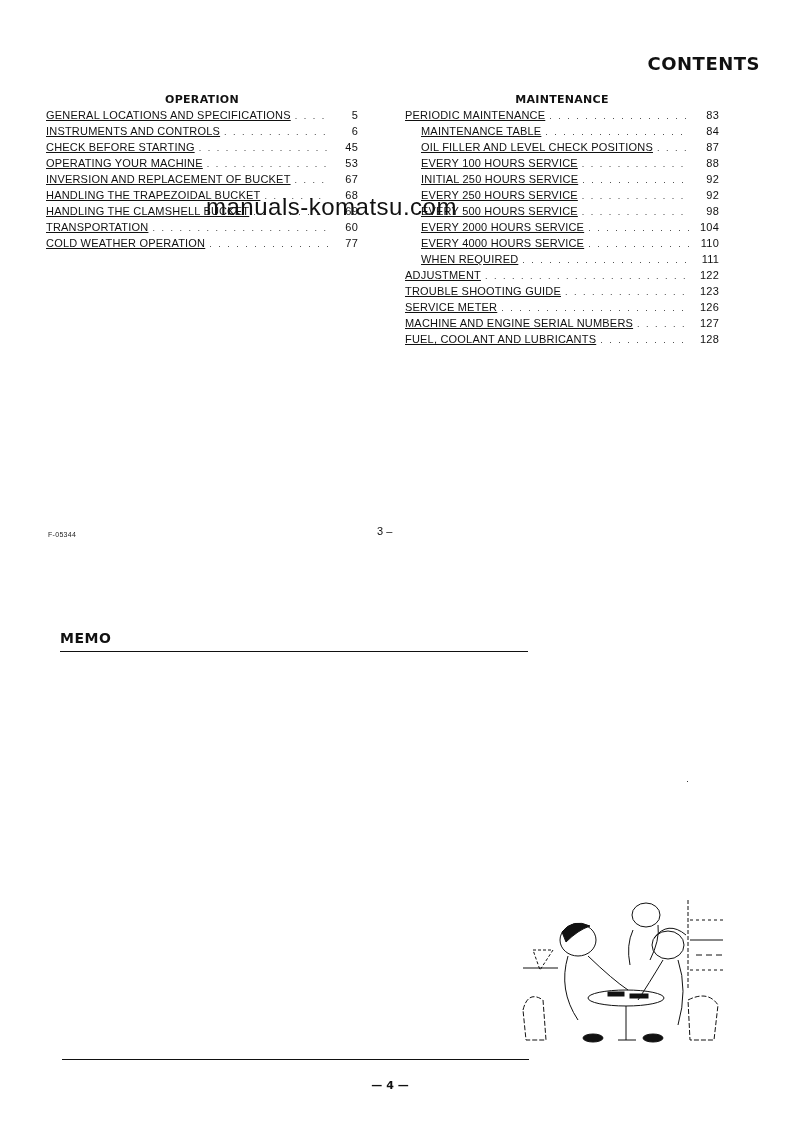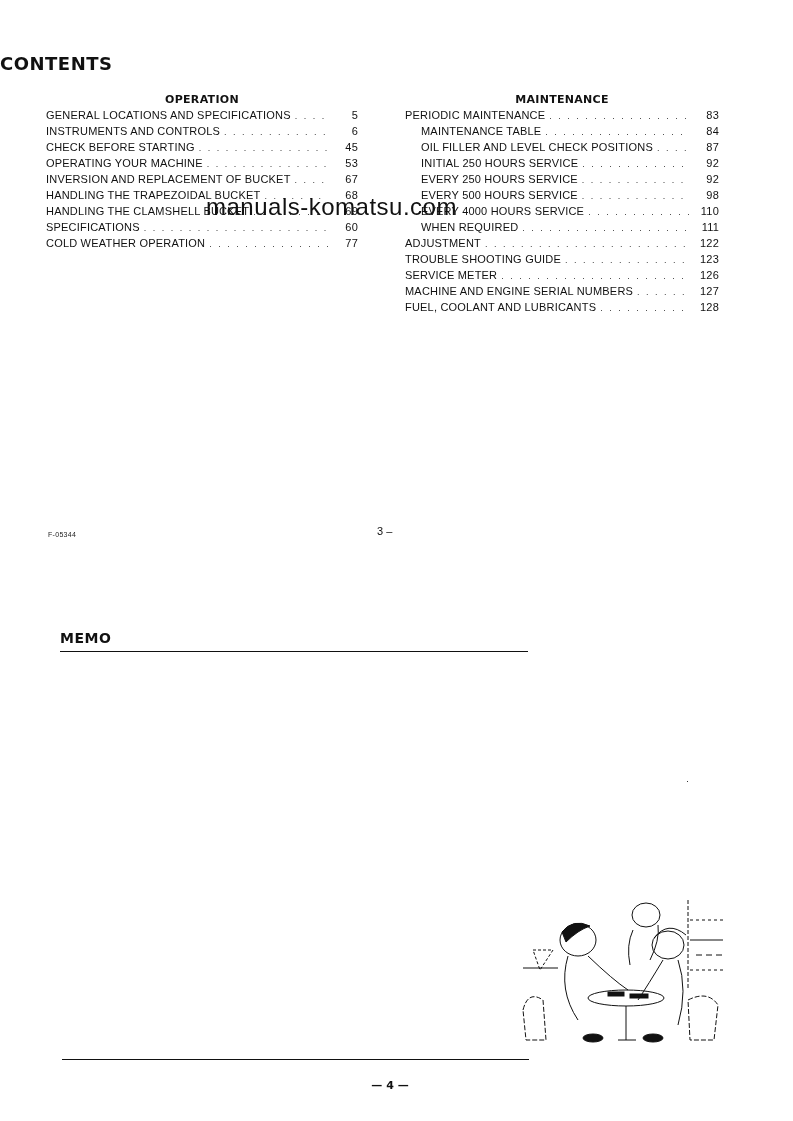--- a/index.html
+++ b/index.html
@@ -1,31 +1,31 @@
 <!DOCTYPE html>
 <html><head>
   <meta charset="utf-8">
   <style>
     html, body { margin: 0; padding: 0; background: #ffffff; }
     body { width: 793px; height: 1121px; position: relative; overflow: hidden;
            font-family: "Liberation Sans", sans-serif; color: #111; }
     .abs { position: absolute; }
-    .title { left: 0; width: 760px; top: 53px; text-align: left;
+    .title { left: 0; width: 760px; top: 53px; text-align: right;
              font-family: "DejaVu Sans", sans-serif; font-weight: bold; font-size: 18px;
              letter-spacing: 0.5px; }
     .col { position: absolute; top: 93px; }
     .col-left { left: 46px; width: 312px; }
     .col-right { left: 405px; width: 314px; }
     .sec-head { text-align: center; font-weight: bold; font-size: 11px; height: 14px; line-height: 14px;
                 font-family: "DejaVu Sans", sans-serif; letter-spacing: 0.3px; }
     .col-left .sec-head { padding-left: 0; }
     .toc-row { display: flex; align-items: baseline; height: 16px; line-height: 16px;
                font-size: 11px; white-space: nowrap; letter-spacing: 0.2px; }
     .toc-row.indent .toc-label { padding-left: 16px; }
-    .toc-label { flex: 0 0 auto; }
+    .toc-label { flex: 0 0 auto; text-decoration: underline; }
     .toc-dots { flex: 1 1 auto; overflow: hidden; margin: 0 4px; color: #333;
                 letter-spacing: 2px; font-size: 9px; }
     .toc-dots::before { content: ". . . . . . . . . . . . . . . . . . . . . . . . . . . . . . . . . . . . . . . . . . . . . . . . . . . . . . . . . . . . . . ."; }
     .toc-page { flex: 0 0 26px; text-align: right; }
     .watermark { left: 206px; top: 193px; font-size: 24px; color: #111; letter-spacing: 0.5px;
                  background: transparent; }
     .docid { left: 48px; top: 531px; font-size: 7px; color: #222; letter-spacing: 0.3px; }
     .pagenum3 { left: 377px; top: 525px; font-size: 11px; }
     .memo-title { left: 60px; top: 630px; font-family: "DejaVu Sans", sans-serif;
                   font-weight: bold; font-size: 14px; letter-spacing: 0.5px; text-align: center; }
@@ -73,21 +73,21 @@
         <span class="toc-label">HANDLING THE TRAPEZOIDAL BUCKET</span>
         <span class="toc-dots"></span>
         <span class="toc-page">68</span>
       </div>
     <div class="toc-row">
         <span class="toc-label">HANDLING THE CLAMSHELL BUCKET</span>
         <span class="toc-dots"></span>
         <span class="toc-page">69</span>
       </div>
     <div class="toc-row">
-        <span class="toc-label">SPECIFICATIONS</span>
+        <span class="toc-label">TRANSPORTATION</span>
         <span class="toc-dots"></span>
         <span class="toc-page">60</span>
       </div>
     <div class="toc-row">
         <span class="toc-label">COLD WEATHER OPERATION</span>
         <span class="toc-dots"></span>
         <span class="toc-page">77</span>
       </div>
   </div>
 </div>
@@ -104,33 +104,43 @@
         <span class="toc-label">MAINTENANCE TABLE</span>
         <span class="toc-dots"></span>
         <span class="toc-page">84</span>
       </div>
     <div class="toc-row indent">
         <span class="toc-label">OIL FILLER AND LEVEL CHECK POSITIONS</span>
         <span class="toc-dots"></span>
         <span class="toc-page">87</span>
       </div>
     <div class="toc-row indent">
+        <span class="toc-label">EVERY 100 HOURS SERVICE</span>
+        <span class="toc-dots"></span>
+        <span class="toc-page">88</span>
+      </div>
+    <div class="toc-row indent">
         <span class="toc-label">INITIAL 250 HOURS SERVICE</span>
         <span class="toc-dots"></span>
         <span class="toc-page">92</span>
       </div>
     <div class="toc-row indent">
         <span class="toc-label">EVERY 250 HOURS SERVICE</span>
         <span class="toc-dots"></span>
         <span class="toc-page">92</span>
       </div>
     <div class="toc-row indent">
         <span class="toc-label">EVERY 500 HOURS SERVICE</span>
         <span class="toc-dots"></span>
         <span class="toc-page">98</span>
+      </div>
+    <div class="toc-row indent">
+        <span class="toc-label">EVERY 2000 HOURS SERVICE</span>
+        <span class="toc-dots"></span>
+        <span class="toc-page">104</span>
       </div>
     <div class="toc-row indent">
         <span class="toc-label">EVERY 4000 HOURS SERVICE</span>
         <span class="toc-dots"></span>
         <span class="toc-page">110</span>
       </div>
     <div class="toc-row indent">
         <span class="toc-label">WHEN REQUIRED</span>
         <span class="toc-dots"></span>
         <span class="toc-page">111</span>

